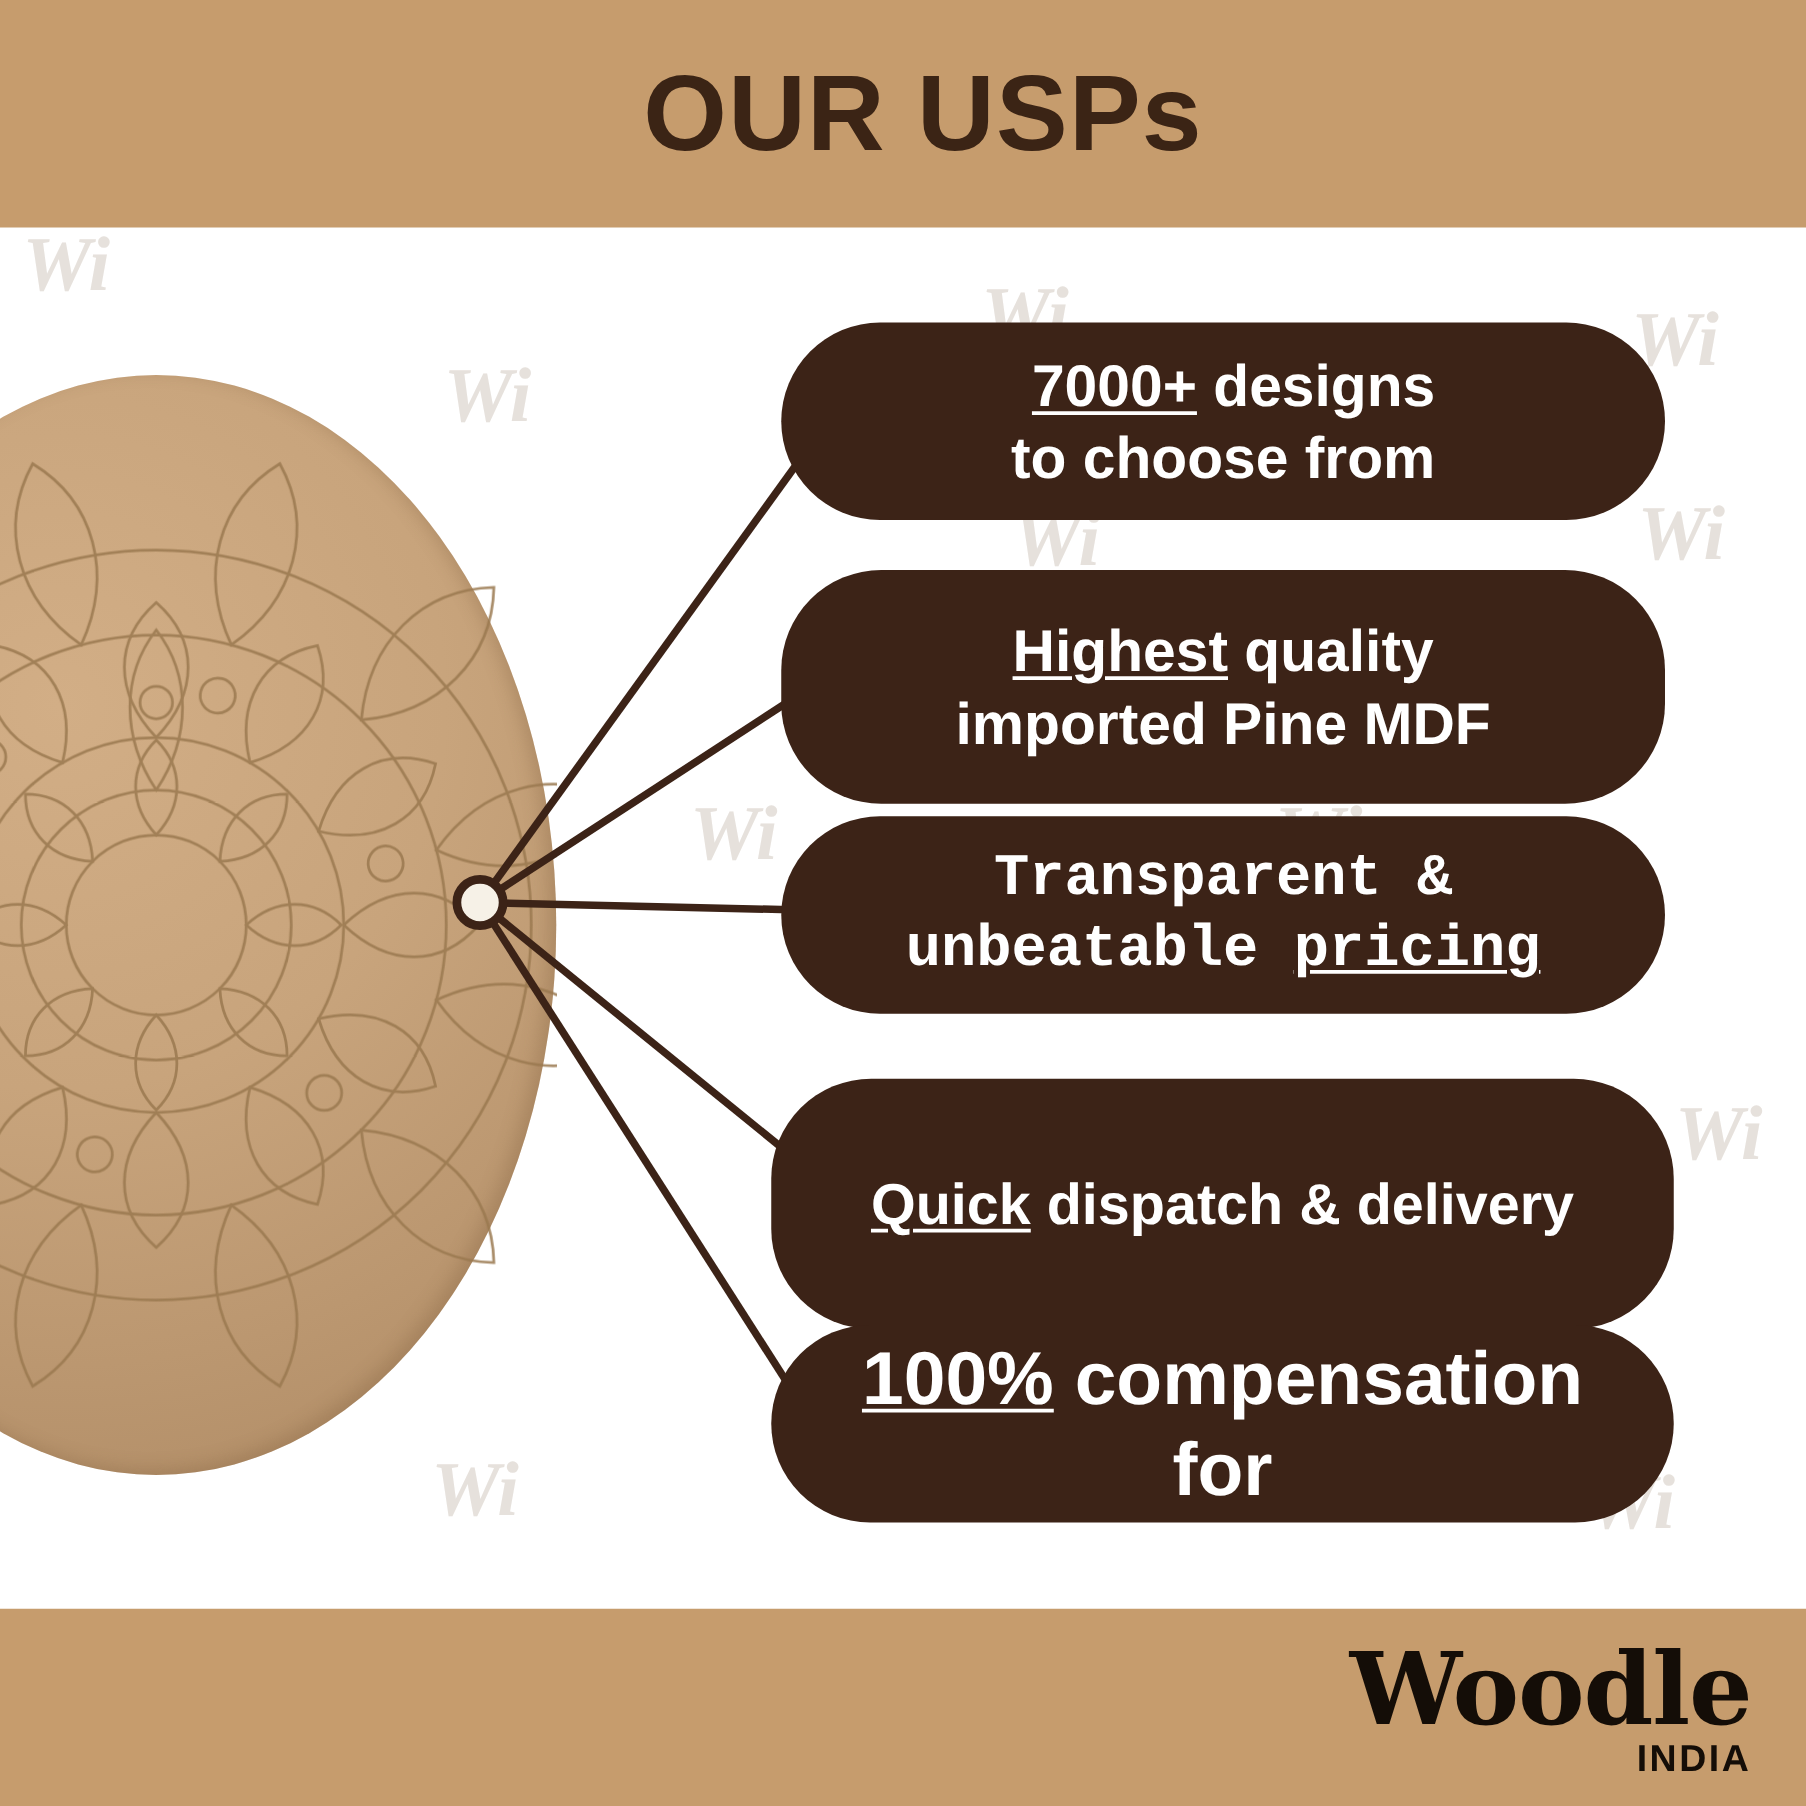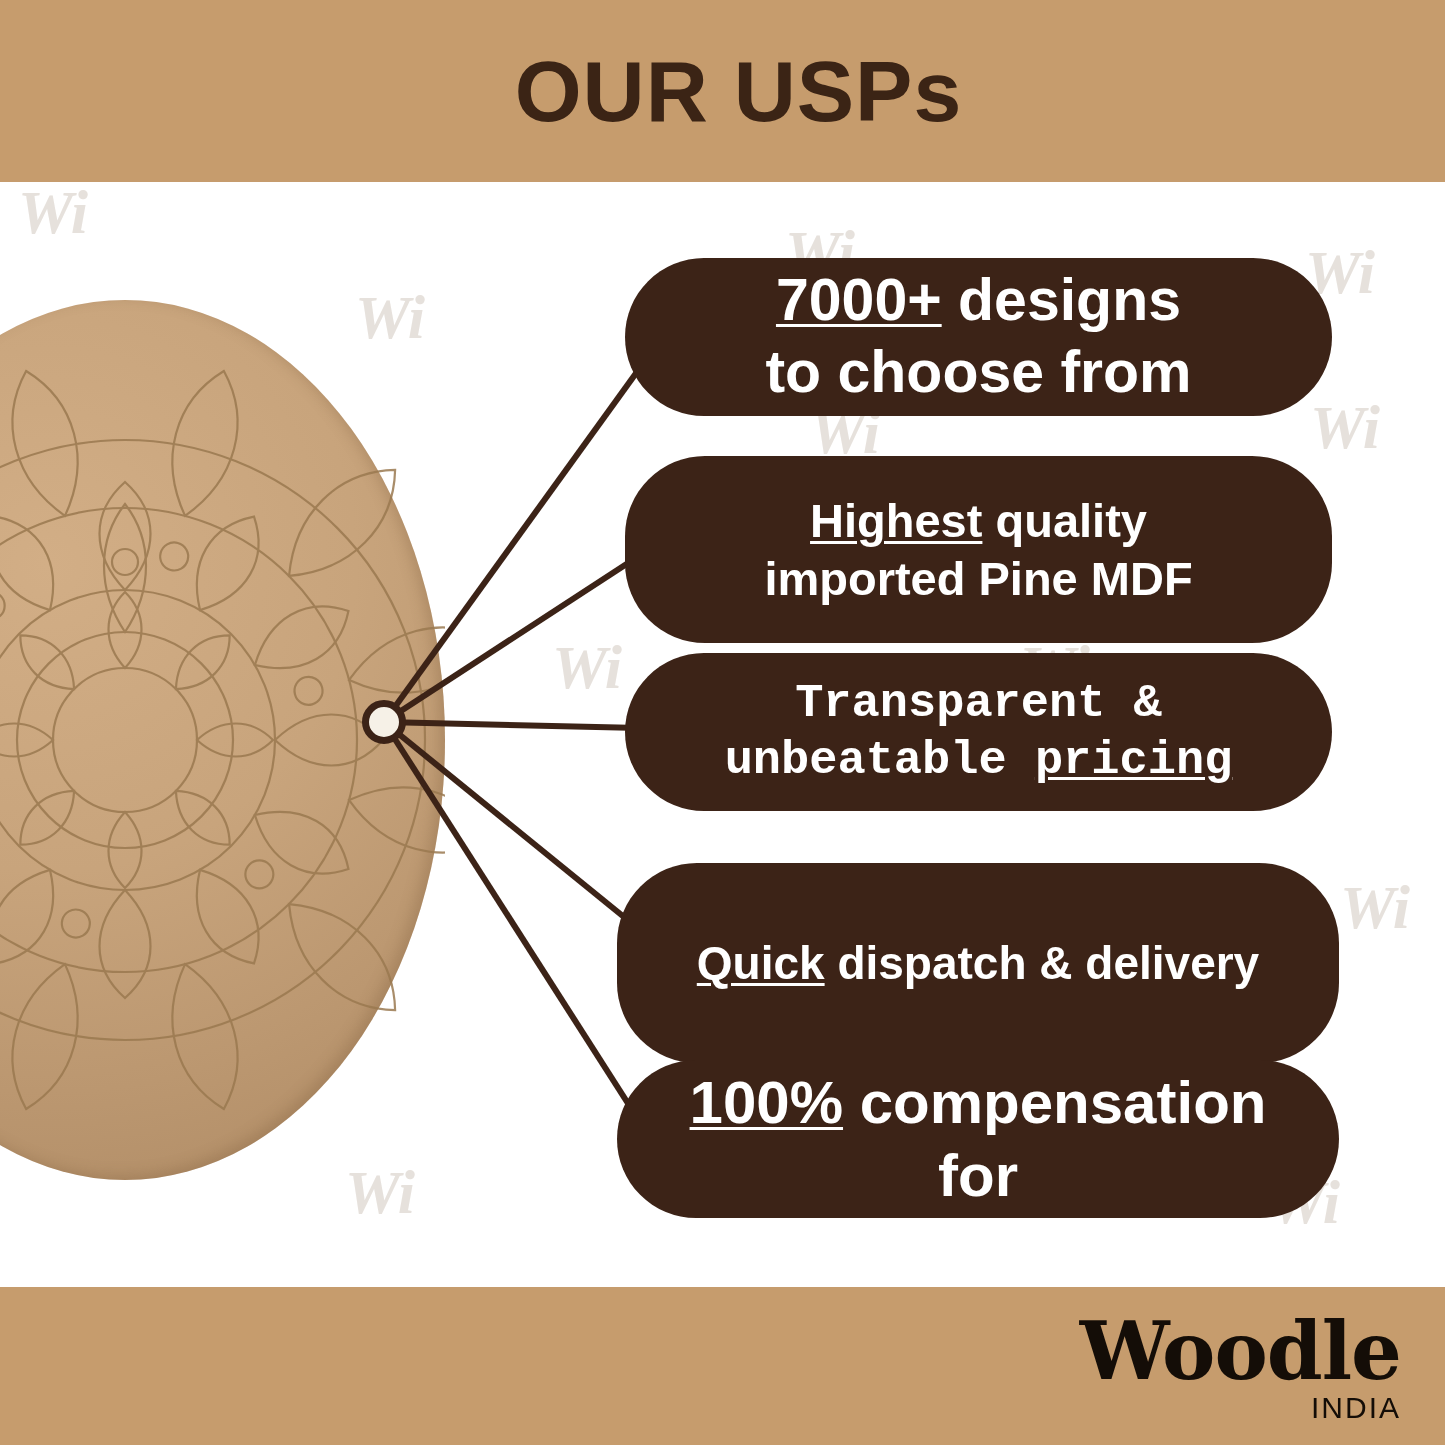--- a/index.html
+++ b/index.html
@@ -128,21 +128,21 @@
     font-weight: 700;
     padding: 0 28px;
     box-sizing: border-box;
   }
   .pill .u {
     text-decoration: underline;
     text-underline-offset: 4px;
     text-decoration-thickness: 3px;
   }
 
-  #pill-0 { left: 625px; top: 258px;  width: 707px; height: 158px; font-size: 59px; }
+  #pill-0 { left: 625px; top: 258px;  width: 707px; height: 158px; font-size: 47px; text-align: right; }
   #pill-1 { left: 625px; top: 456px;  width: 707px; height: 187px; font-size: 47px; }
   #pill-2 { left: 625px; top: 653px;  width: 707px; height: 158px; font-size: 47px; font-family: Liberation Mono, monospace; }
   #pill-3 { left: 617px; top: 863px;  width: 722px; height: 200px; font-size: 46px; }
   #pill-4 { left: 617px; top: 1060px; width: 722px; height: 158px; font-size: 60px; }
 
   
   .logo {
     position: absolute;
     right: 44px;
     bottom: 22px;
@@ -152,21 +152,21 @@
   .logo-word {
     font-family: "DejaVu Serif", serif;
     font-size: 80px;
     font-weight: 700;
     letter-spacing: -1px;
     line-height: 1;
   }
   .logo-sub {
     font-family: "Liberation Sans", sans-serif;
     font-size: 30px;
-    font-weight: 400;
+    font-weight: 700;
     letter-spacing: 2px;
     margin-top: 2px;
     line-height: 1;
   }
 </style>
 </head>
 <body>
 
 <div id="page">
 

